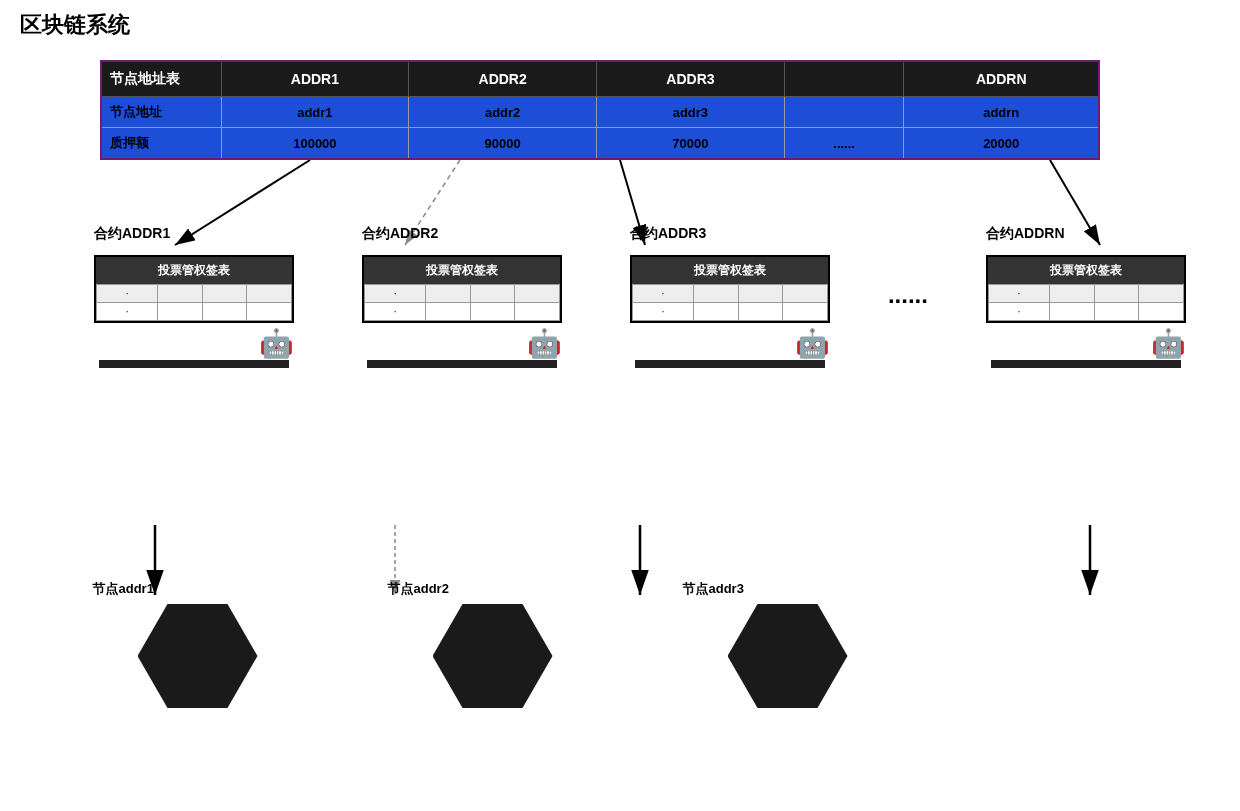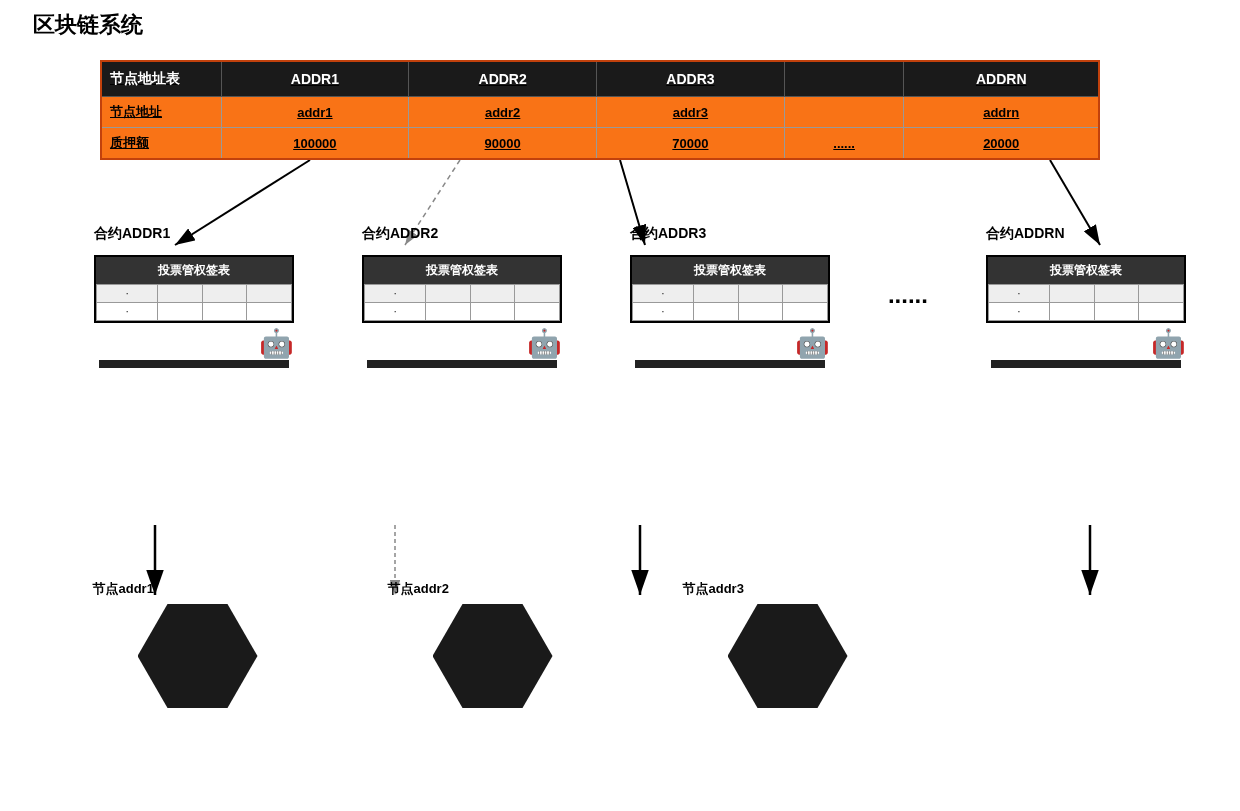--- a/index.html
+++ b/index.html
@@ -8,57 +8,56 @@
       font-family: 'SimHei', 'Microsoft YaHei', sans-serif;
       width: 1240px;
       height: 811px;
       overflow: hidden;
       position: relative;
     }
 
     .page-title {
       font-size: 22px;
       font-weight: bold;
-      padding: 10px 33px;
+      padding: 10px 20px;
       color: #000;
     }
 
     .main-container {
       position: relative;
       width: 1240px;
       height: 770px;
     }
 
     
     .top-table-wrapper {
       position: absolute;
       top: 10px;
       left: 100px;
       width: 1000px;
     }
 
     .top-table {
       width: 100%;
       border-collapse: collapse;
-      border: 2px solid #c2410c;
-      text-decoration: underline;
+      border: 2px solid #701a75;
     }
 
     .top-table th {
       background: #1a1a1a;
       color: #fff;
       font-size: 14px;
       font-weight: bold;
       padding: 8px 12px;
       border: 1px solid #555;
       text-align: center;
     }
 
     .top-table td {
-      background: #f97316;
+      background: #1d4ed8;
       color: #000;
       font-size: 13px;
       font-weight: bold;
       padding: 6px 12px;
       border: 1px solid #999;
       text-align: center;
     }
 
     .top-table th:first-child,
     .top-table td:first-child {

